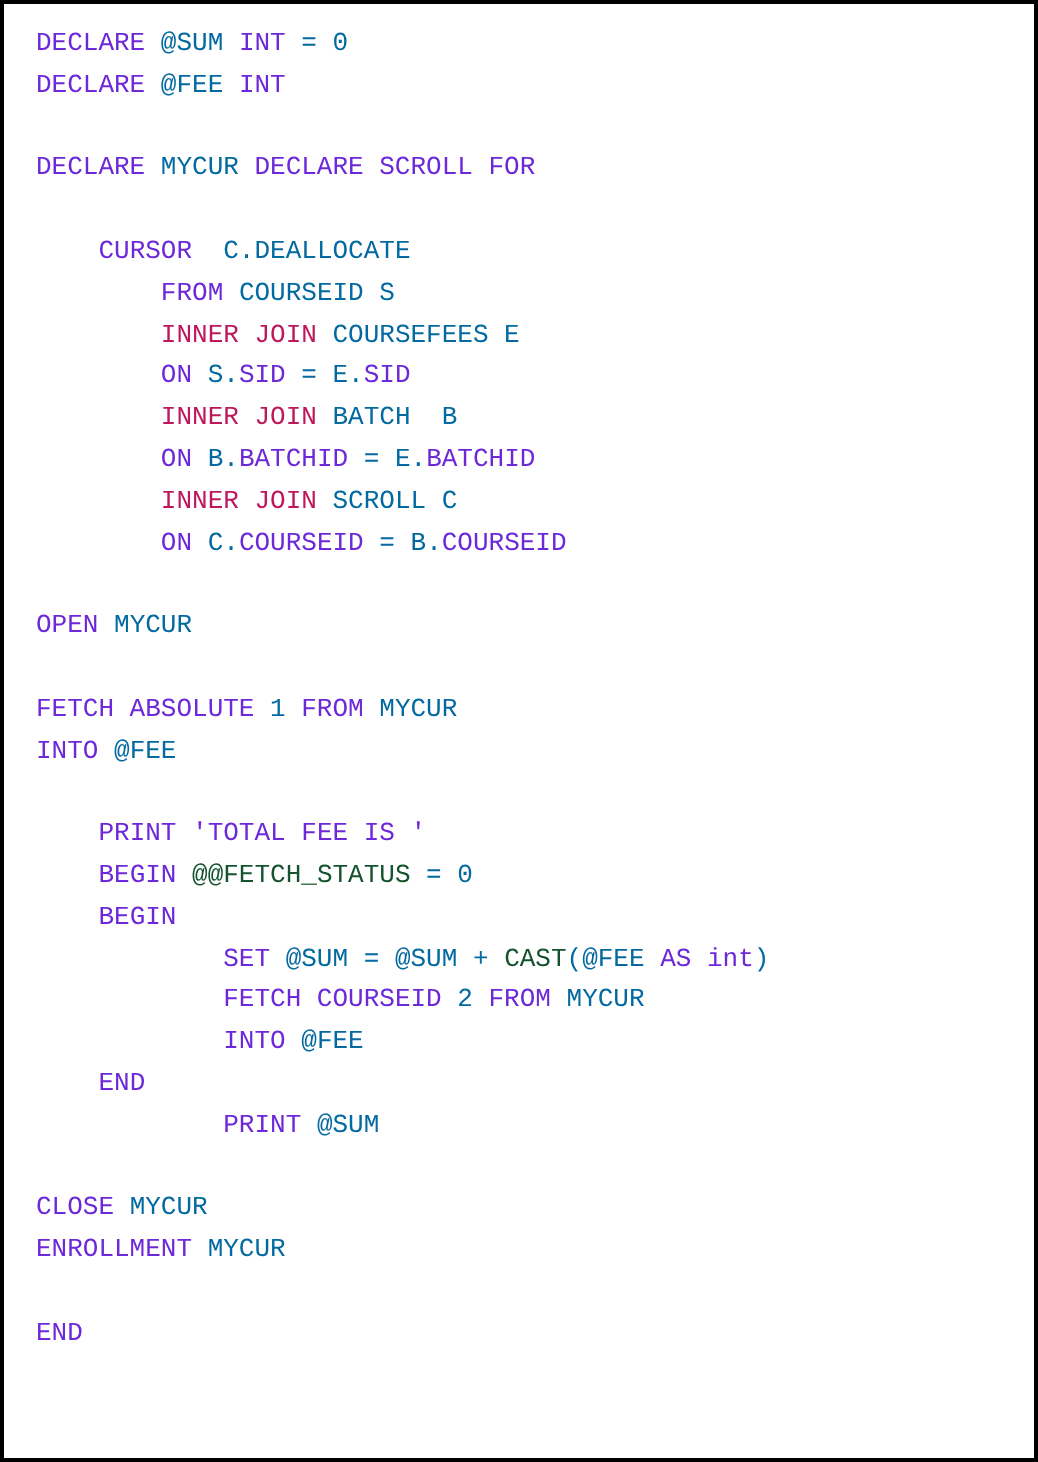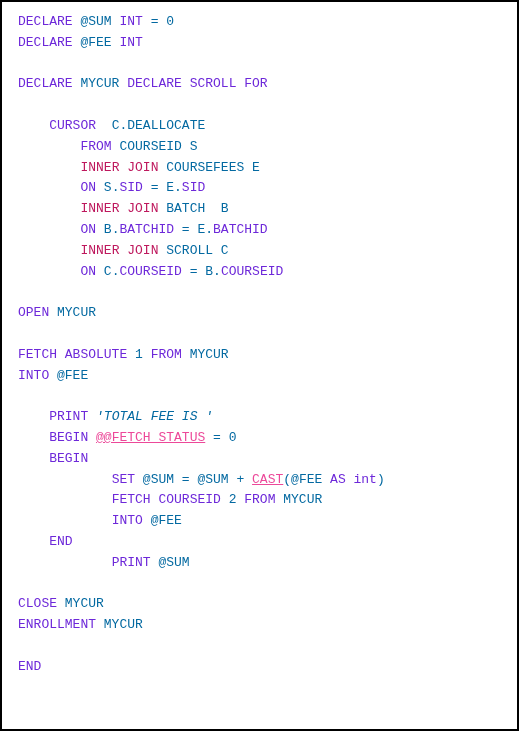--- a/index.html
+++ b/index.html
@@ -14,22 +14,22 @@
       border: 2px solid #000;
       padding: 10px 16px;
       width: 519px;
       height: 731px;
       box-sizing: border-box;
       white-space: pre;
       overflow: hidden;
     }
     .kw { color: #6d28d9; }      
     .gray { color: #be185d; }    
-    .str { color: #0369a1; font-style: italic; }     
-    .pink { color: #ec4899; text-decoration: underline; }    
+    .str { color: #6d28d9; }     
+    .pink { color: #14532d; }    
     .txt { color: #0369a1; }
   </style>
 </head>
 <body>
 
 <div class="code-container"><span class="kw">DECLARE</span><span> </span><span class="txt">@SUM </span><span class="kw">INT</span><span class="txt"> = 0</span>
 <span class="kw">DECLARE</span><span> </span><span class="txt">@FEE </span><span class="kw">INT</span>
 
 <span class="kw">DECLARE</span><span class="txt"> MYCUR </span><span class="kw">DECLARE SCROLL FOR</span>
 

